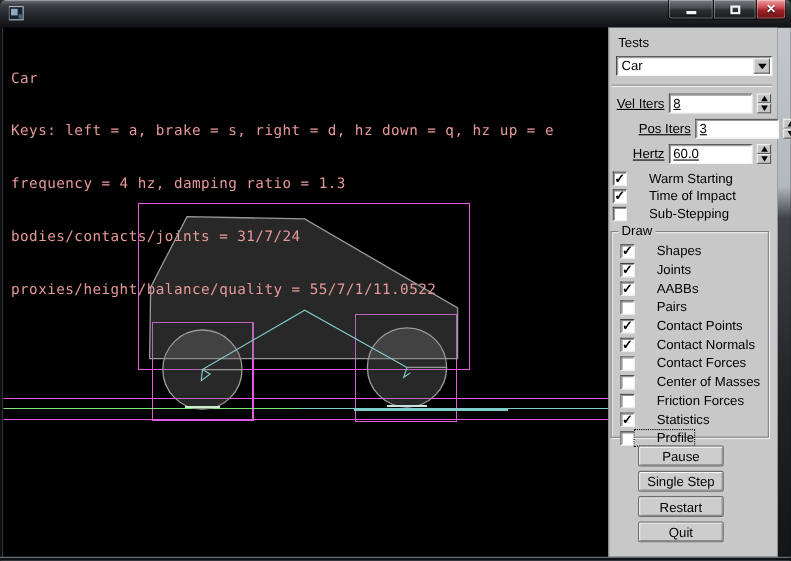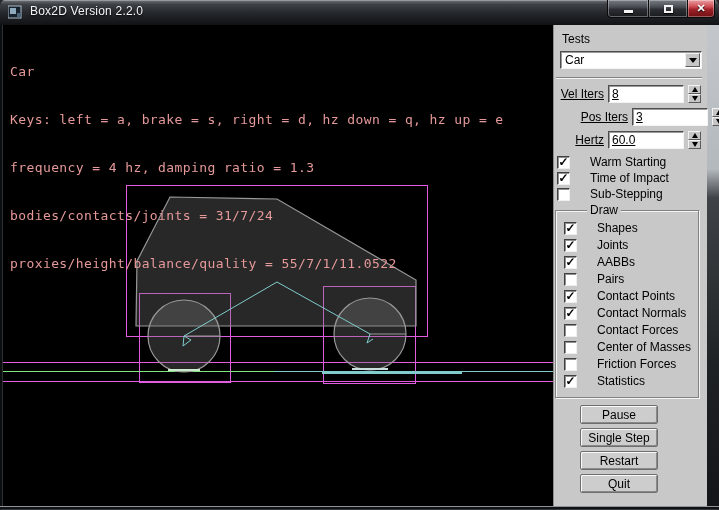--- a/index.html
+++ b/index.html
@@ -78,21 +78,21 @@
 
   .cbrow { position:absolute; display:flex; align-items:center; height:14px; }
   .cbrow .cb { width:13px; height:13px; background:#fff; border:1px solid;
     border-color:#404040 #efefef #efefef #404040; box-shadow:inset 1px 1px 0 #8f8f8f;
     font-weight:bold; font-size:12px; line-height:11px; text-align:center; color:#000; }
   .cblabel { padding-left:20px;text-align:right; }
   .cblabel.focus { outline:1px dotted #000; outline-offset:0px; }
 
   .group { position:absolute; left:1px; top:185px; width:144px; height:188px;
     border:1px solid #828282; box-shadow:inset 1px 1px 0 #f4f4f4, 1px 1px 0 #f4f4f4; }
-  .group-title { position:absolute; left:6px; top:-8px; background:#c8c8c8; padding:0 3px;margin-left:25px; }
+  .group-title { position:absolute; left:6px; top:-8px; background:#c8c8c8; padding:0 3px; }
   .group .cbrow { position:static; margin:0 0 3px 8px; }
   .group .cbrow:first-of-type { margin-top:10px; }
 
   .gbtn { position:absolute; left:26px; width:78px; height:19px; background:#cdcdcd;
     border:1px solid #6e6e6e; border-radius:2px;
     box-shadow:inset 1px 1px 0 #fafafa, inset -1px -1px 0 #8a8a8a;
     display:flex; align-items:center; justify-content:center; font-size:12px; }
 </style>
 </head>
 <body>
@@ -100,21 +100,20 @@
 <div class="window">
 
   <div class="titlebar">
     <div class="app-icon">
       <svg width="15" height="14">
         <rect x="0" y="1" width="13" height="12" fill="#17222e" stroke="#aebcc6" stroke-width="1"></rect>
         <rect x="2" y="3" width="6" height="6" fill="#8fa9bd"></rect>
         <rect x="9" y="8" width="4" height="4" fill="#4a6378"></rect>
       </svg>
     </div>
-    <div class="title-text">Box2D Version 2.2.0</div>
     <div class="win-controls">
       <div class="wbtn min">
         <span class="glyph-min"></span>
       </div>
       <div class="wbtn max">
         <span class="glyph-max"></span>
       </div>
       <div class="wbtn close">
         <span class="glyph-close">✕</span>
       </div>
@@ -271,20 +270,24 @@
               <span class="cblabel">Center of Masses</span>
             </div>
             <div class="cbrow">
               <span class="cb"></span>
               <span class="cblabel">Friction Forces</span>
             </div>
             <div class="cbrow">
               <span class="cb">✓</span>
               <span class="cblabel">Statistics</span>
             </div>
+            <div class="cbrow">
+              <span class="cb"></span>
+              <span class="cblabel focus">Profile</span>
+            </div>
           </div>
       </div>
       <div id="panel-buttons">
           <div class="gbtn" style="top: 380px;">Pause</div>
           <div class="gbtn" style="top: 403px;">Single Step</div>
           <div class="gbtn" style="top: 426px;">Restart</div>
           <div class="gbtn" style="top: 449px;">Quit</div>
         </div>
     </div>
 

